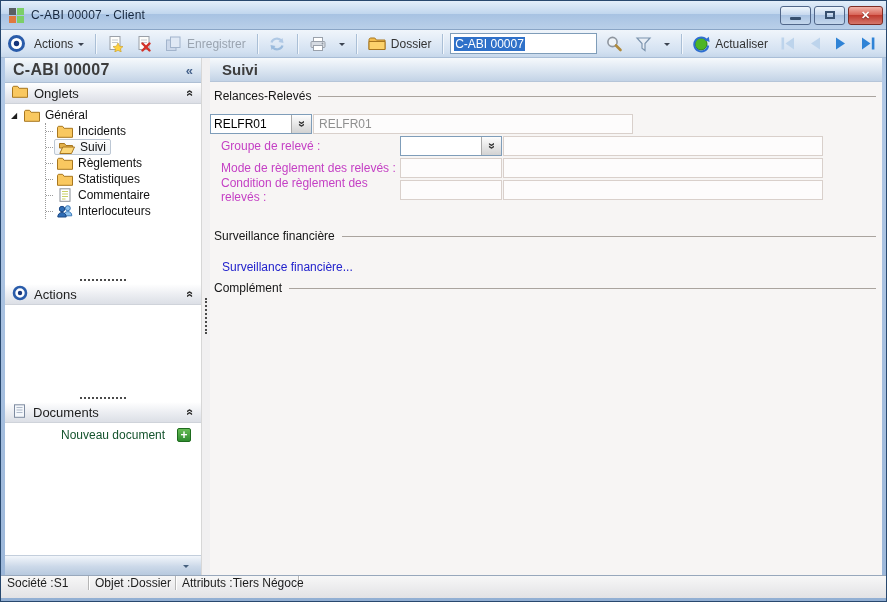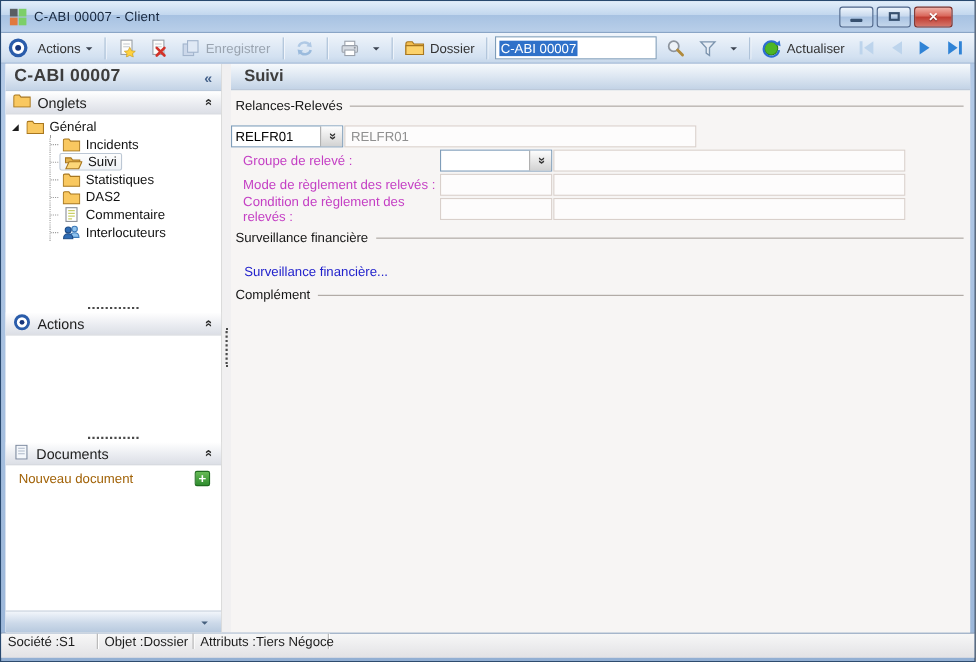--- a/index.html
+++ b/index.html
@@ -11,21 +11,21 @@
     border:1px solid #28486e;
     background:linear-gradient(#a9c2e1,#92afd3);
     overflow:hidden;
   }
 
   
   .titlebar{
     height:29px; display:flex; align-items:center;
     background:linear-gradient(#e3eefa 0%,#c2d7ee 45%,#a7c2e2 46%,#b9cfe9 100%);
     border-bottom:1px solid #8aa5c6;
-    padding:0 20px 0 8px;
+    padding:0 3px 0 8px;
   }
   .applogo{ width:15px; height:15px; display:grid; grid-template-columns:7px 7px; grid-template-rows:7px 7px; gap:1px; margin-right:7px;}
   .applogo i{display:block;}
   .applogo .a{background:#5a5f63;} .applogo .b{background:#7ccf68;} .applogo .c{background:#e0793f;} .applogo .d{background:#7ccf68;}
   .title-text{ font-size:12px; color:#17273d; letter-spacing:.2px; }
   .win-controls{ margin-left:auto; display:flex; gap:3px; }
   .wbtn{
     width:31px; height:19px; border:1px solid #51678a; border-radius:3px;
     background:linear-gradient(#eef5fc,#c8d9ee 45%,#aac3e2 50%,#c4d7ec);
     display:flex; align-items:center; justify-content:center; cursor:default;
@@ -82,21 +82,21 @@
   .trow .ticon16{ margin:0 5px 0 3px; display:flex; }
   .kids{ margin-left:34px; border-left:1px dotted #9a9a9a; }
   .kids .trow{ position:relative; padding-left:8px; }
   .kids .trow::before{ content:""; position:absolute; left:0; top:8px; width:7px; border-top:1px dotted #9a9a9a; }
   .selbox{ display:flex; align-items:center; border:1px solid #bcc7d4; background:linear-gradient(#fdfdfd,#eef2f6); border-radius:2px; padding:0 4px 0 1px; }
 
   .drag-dots{ width:46px; border-top:2px dotted #4a4a4a; margin:4px auto 3px auto; }
   .side-spacer1{ height:56px; }
   .actions-body{ height:88px; }
   .doc-link-row{ height:24px; display:flex; align-items:center; padding:0 10px 0 12px; font-size:12px; }
-  .doc-link{ color:#a16207; cursor:pointer; }
+  .doc-link{ color:#14532d; cursor:pointer;margin-left:44px; }
   .plusbtn{
     margin-left:auto; width:14px; height:14px; background:linear-gradient(#66bb55,#2f8c2f);
     border:1px solid #1e6b1e; border-radius:2px; color:#fff; font-size:12px; font-weight:bold;
     display:flex; align-items:center; justify-content:center; line-height:1;
   }
   .side-fill{ flex:1; }
   .side-footer{
     height:20px; flex:0 0 20px; display:flex; align-items:center; justify-content:flex-end; padding-right:12px;
     background:linear-gradient(#f2f6fb,#ccd9e9 55%,#b7c9de); border-top:1px solid #c3cedc;
   }
@@ -361,29 +361,29 @@
                 </span>
                 <span>Suivi</span>
               </span>
             </div>
             <div class="trow">
               <span class="ticon16">
                   <svg width="16" height="13" viewBox="0 0 16 13">
                     <path d="M.5 3 C.5 1.9 1 1.3 2 1.3 h3.6 l1.5 2 h8.4 v9 H.5 z" fill="#f9c860" stroke="#a8771f"></path>
                   </svg>
                 </span>
-              <span>Statistiques</span>
+              <span>Règlements</span>
             </div>
             <div class="trow">
               <span class="ticon16">
                   <svg width="16" height="13" viewBox="0 0 16 13">
                     <path d="M.5 3 C.5 1.9 1 1.3 2 1.3 h3.6 l1.5 2 h8.4 v9 H.5 z" fill="#f9c860" stroke="#a8771f"></path>
                   </svg>
                 </span>
-              <span>DAS2</span>
+              <span>Statistiques</span>
             </div>
             <div class="trow">
               <span class="ticon16">
                 <svg width="16" height="14" viewBox="0 0 16 14">
                     <rect x="3" y=".8" width="10" height="12.5" fill="#fff" stroke="#8a8f98"></rect>
                     <line x1="5" y1="3.5" x2="11" y2="3.5" stroke="#c9cf66"></line>
                     <line x1="5" y1="6" x2="11" y2="6" stroke="#c9cf66"></line>
                     <line x1="5" y1="8.5" x2="11" y2="8.5" stroke="#c9cf66"></line>
                     <line x1="5" y1="11" x2="8.5" y2="11" stroke="#c9cf66"></line>
                   </svg>
@@ -482,21 +482,21 @@
             <span class="rofield w102"></span>
             <span class="rofield w320"></span>
           </div>
           <div class="frow">
             <span class="flabel">Condition de règlement des relevés :</span>
             <span class="rofield w102"></span>
             <span class="rofield w320"></span>
           </div>
         </div>
 
-        <div class="group-head" style="margin-top:8px;justify-content:center;">
+        <div class="group-head" style="margin-top:28px;justify-content:center;">
           <span>Surveillance financière</span>
           <span class="group-line"></span>
         </div>
         <div class="surv-link" style="margin-top:17px;">Surveillance financière...</div>
 
         <div class="group-head" style="">
           <span>Complément</span>
           <span class="group-line"></span>
         </div>
       </div>

